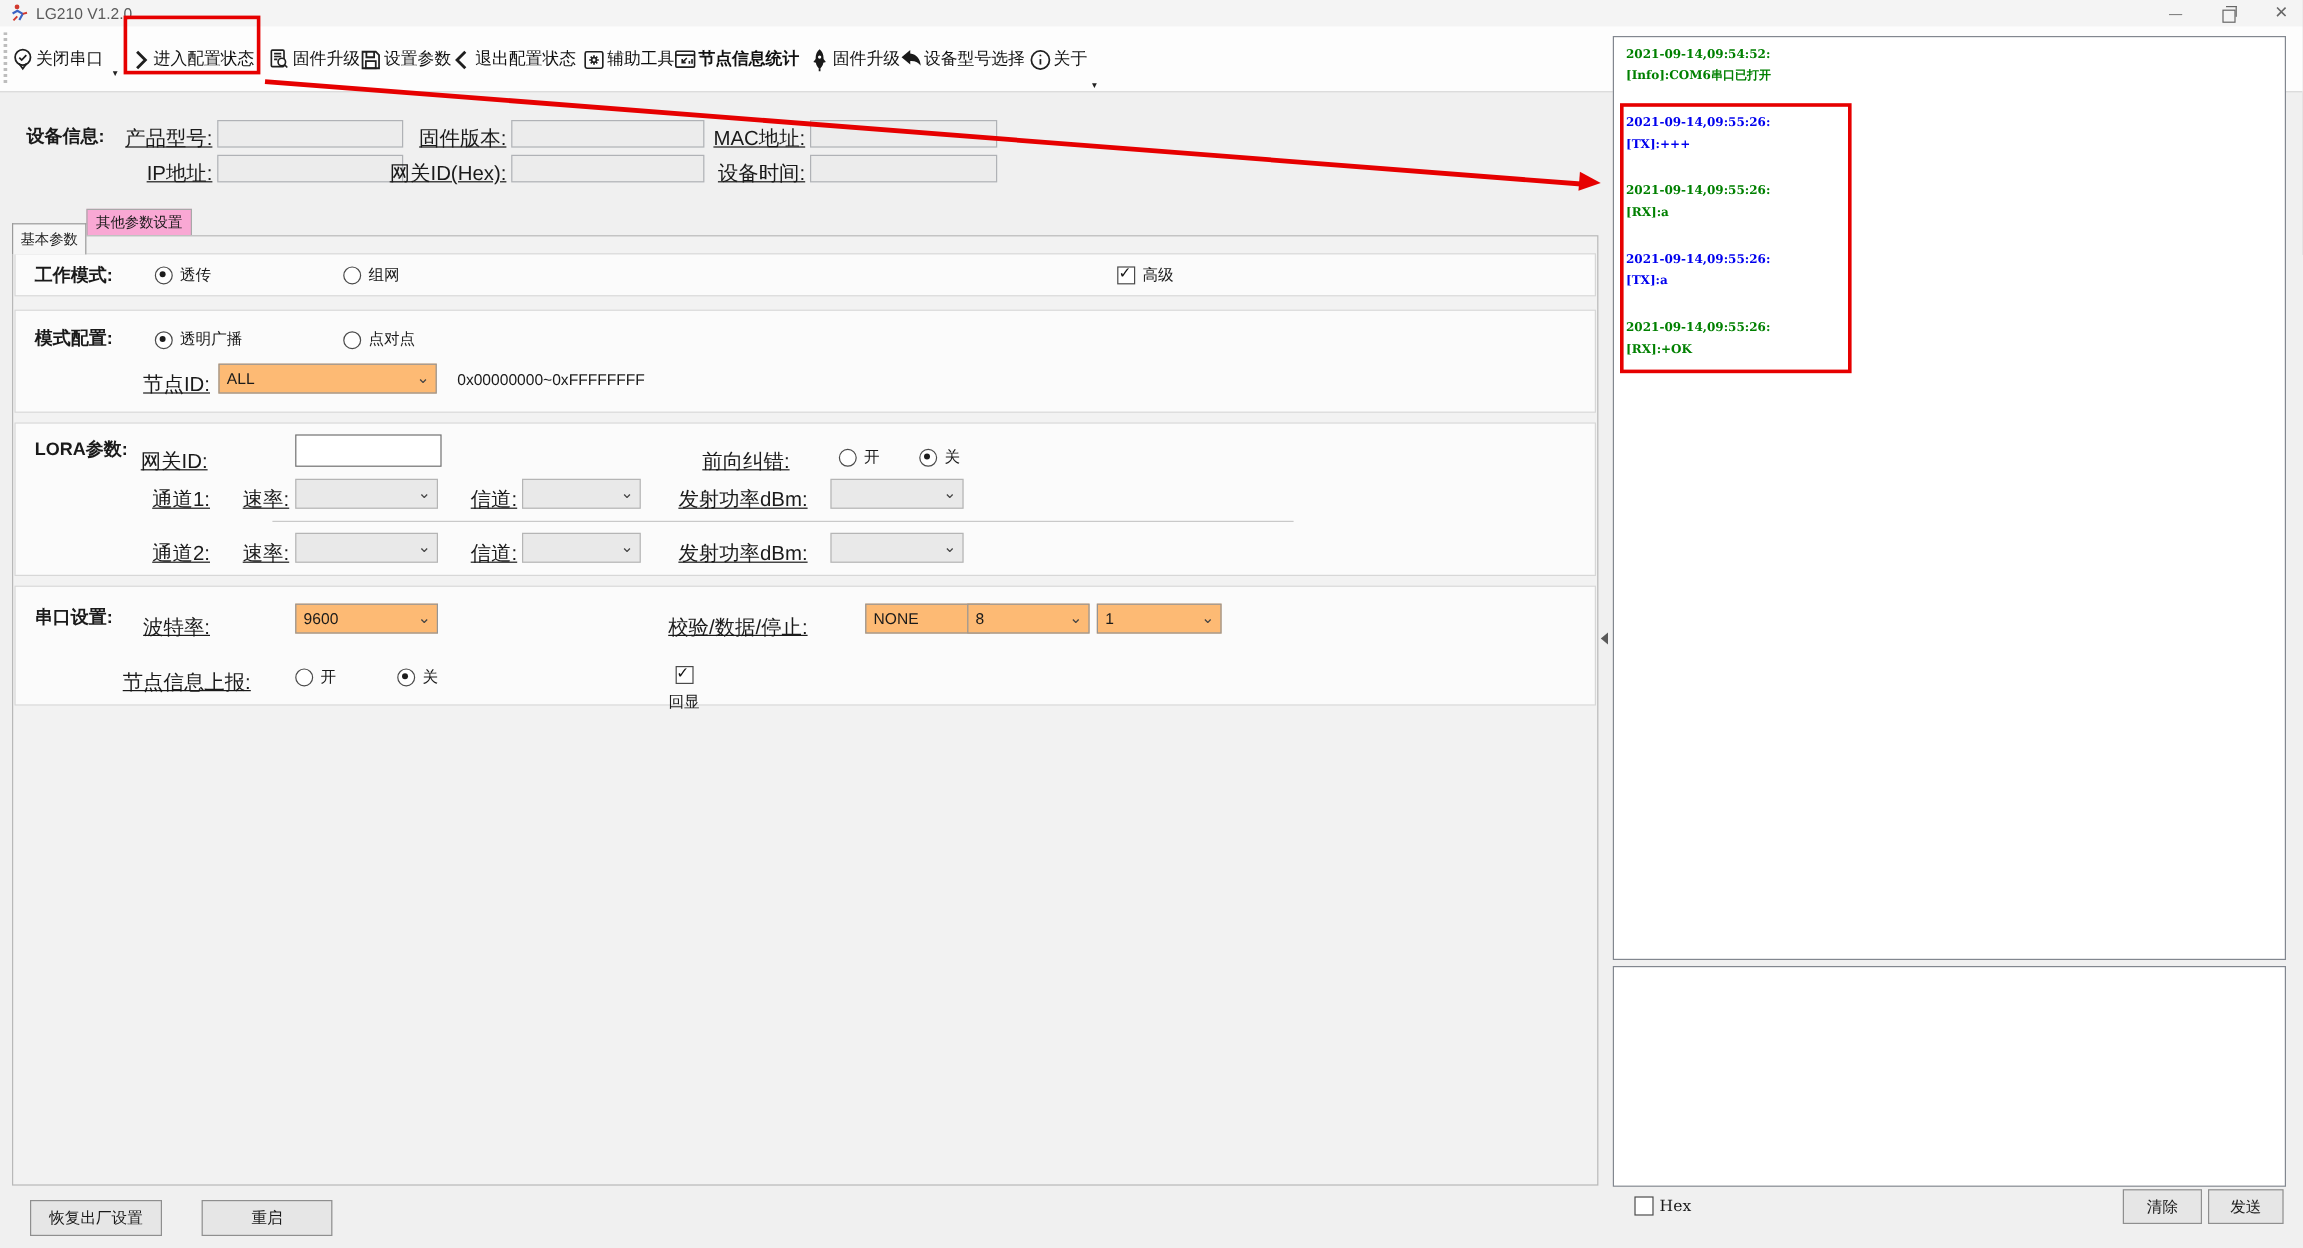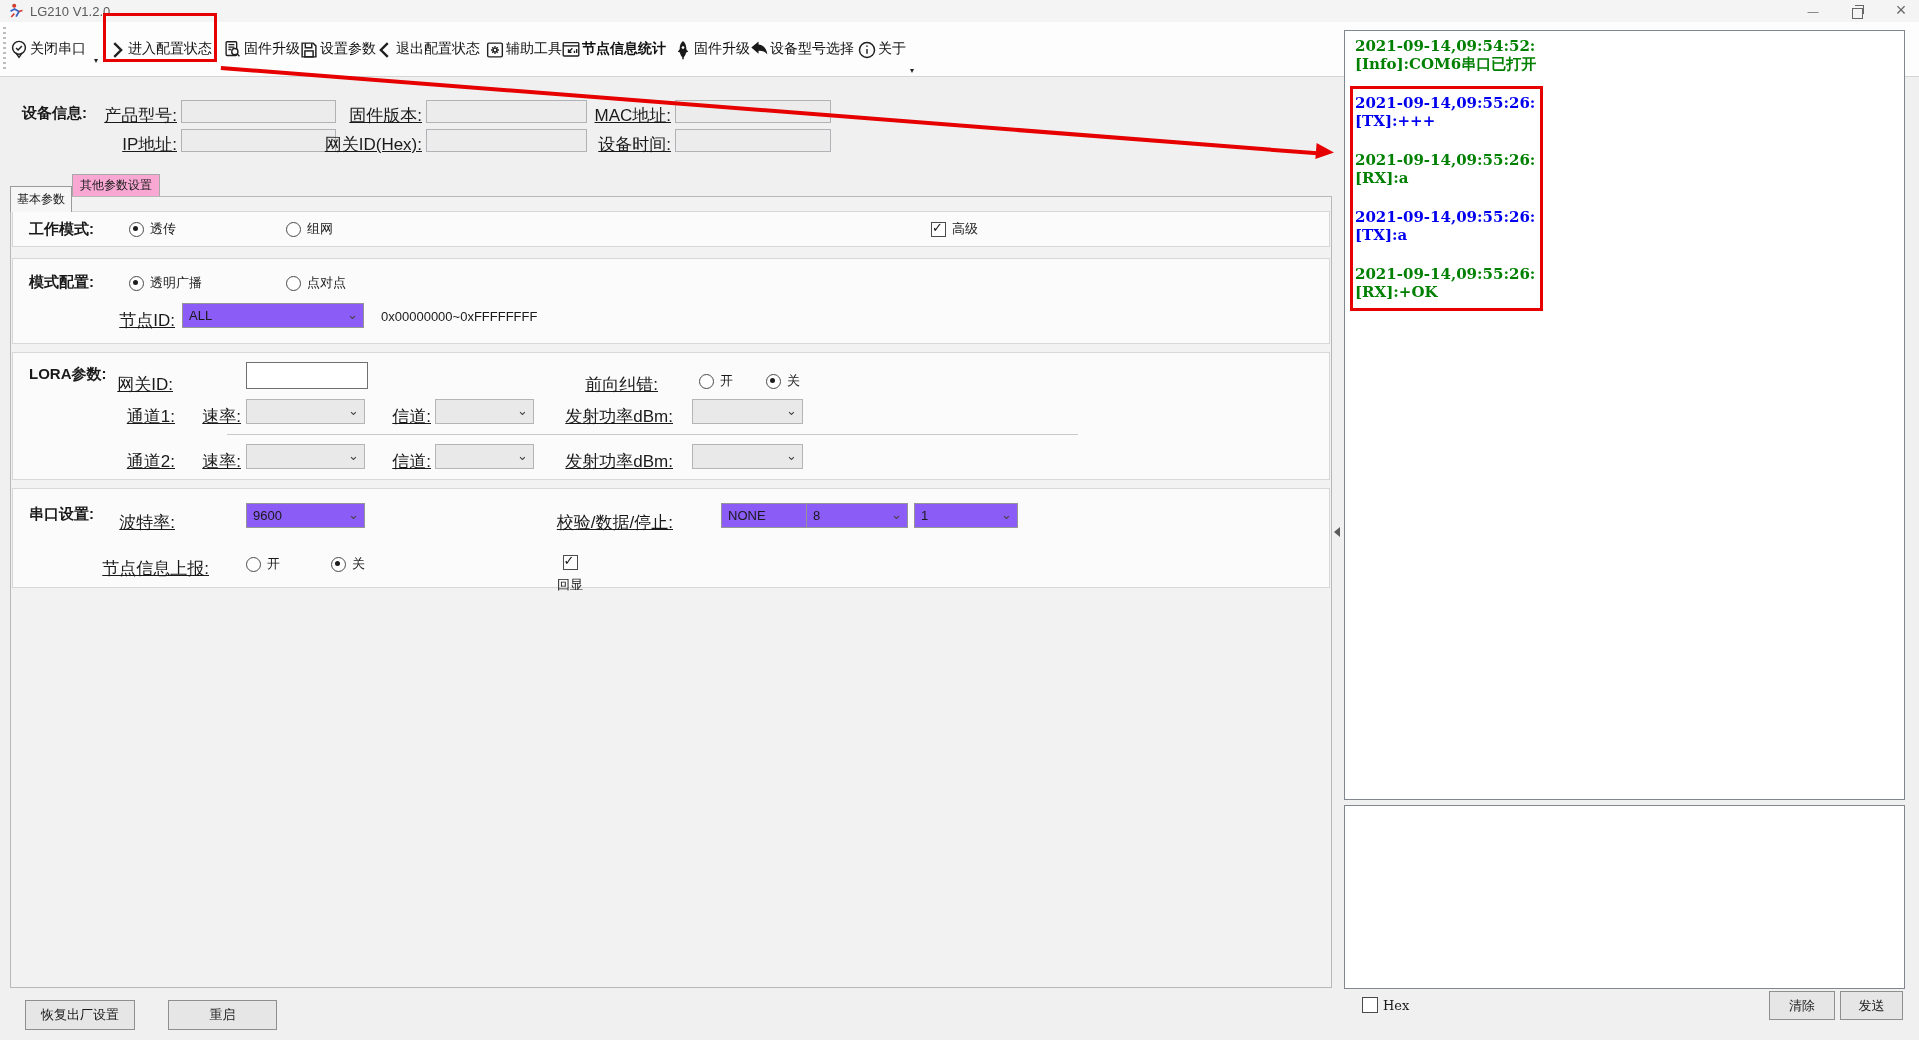--- a/index.html
+++ b/index.html
@@ -38,31 +38,31 @@
   .tab-active{background:#f6f6f6;border:1px solid #9a9a9a;border-bottom:none;z-index:5;line-height:24px;margin-top:14px;}
   .tab-idle{background:#f9a8d4;border:1px solid #a8a8a8;line-height:20px;}
   .content-box{position:absolute;left:10px;top:196px;width:1320px;height:790px;background:#f2f2f2;border:1px solid #b8b8b8;}
   .group{position:absolute;left:12px;width:1316px;background:#fbfbfb;border:1px solid #d7d7d7;}
   .g-divider{position:absolute;height:1px;background:#c9c9c9;}
   .ctl{position:absolute;display:flex;align-items:center;gap:6px;font-size:13px;white-space:nowrap;}
   .radio{display:inline-block;width:13px;height:13px;border:1px solid #4a4a4a;border-radius:50%;background:#fff;position:relative;flex:0 0 auto;}
   .radio.checked::after{content:"";position:absolute;left:3px;top:3px;width:5px;height:5px;border-radius:50%;background:#1d1d1d;}
   .checkbox{display:inline-block;width:13px;height:13px;border:1px solid #4a4a4a;background:#fff;position:relative;flex:0 0 auto;}
   .checkbox.checked::after{content:"✓";position:absolute;left:0;top:-2px;font-size:13px;color:#111;line-height:13px;}
-  .combo{position:absolute;height:25px;box-sizing:border-box;background:#8b5cf6;border:1px solid #959595;font-size:13px;line-height:23px;padding:0 18px 0 6px;cursor:default;}
+  .combo{position:absolute;height:25px;box-sizing:border-box;background:#fdba74;border:1px solid #959595;font-size:13px;line-height:23px;padding:0 18px 0 6px;cursor:default;}
   .combo::after{content:"⌄";position:absolute;right:5px;top:0px;font-size:13px;color:#444;line-height:21px;}
   .combo.disabled{background:#e9e9e9;border-color:#b5b5b5;color:#888;}
   .hint{position:absolute;font-size:13px;white-space:nowrap;}
   
   .btn{position:absolute;background:#e6e6e6;border:1px solid #8f8f8f;font-size:13px;text-align:center;cursor:default;
        font-family:"Liberation Sans",sans-serif;display:flex;align-items:center;justify-content:center;}
   
   .log-box{position:absolute;left:1344px;top:30px;width:561px;height:770px;background:#fff;border:1px solid #82878f;
            padding:6px 0 0 10px;box-sizing:border-box;overflow:hidden;}
-  .log-entry{font-family:"DejaVu Serif",serif;font-weight:bold;font-size:15px;line-height:18px;margin-bottom:21px;}
+  .log-entry{font-family:"DejaVu Serif",serif;font-weight:bold;font-size:10px;line-height:18px;margin-bottom:21px;}
   .log-entry.info,.log-entry.rx{color:#008000;}
   .log-entry.tx{color:#0000ee;}
   .send-box{position:absolute;left:1344px;top:805px;width:561px;height:184px;background:#fff;border:1px solid #82878f;box-sizing:border-box;}
   .hex-label{position:absolute;font-family:"DejaVu Serif",serif;font-size:13px;}
   .splitter-arrow{position:absolute;left:1334px;top:527px;width:0;height:0;border-top:5px solid transparent;
                   border-bottom:5px solid transparent;border-right:6px solid #5a5a5a;}
   svg{display:block;}
 </style>
 </head>
 <body>

